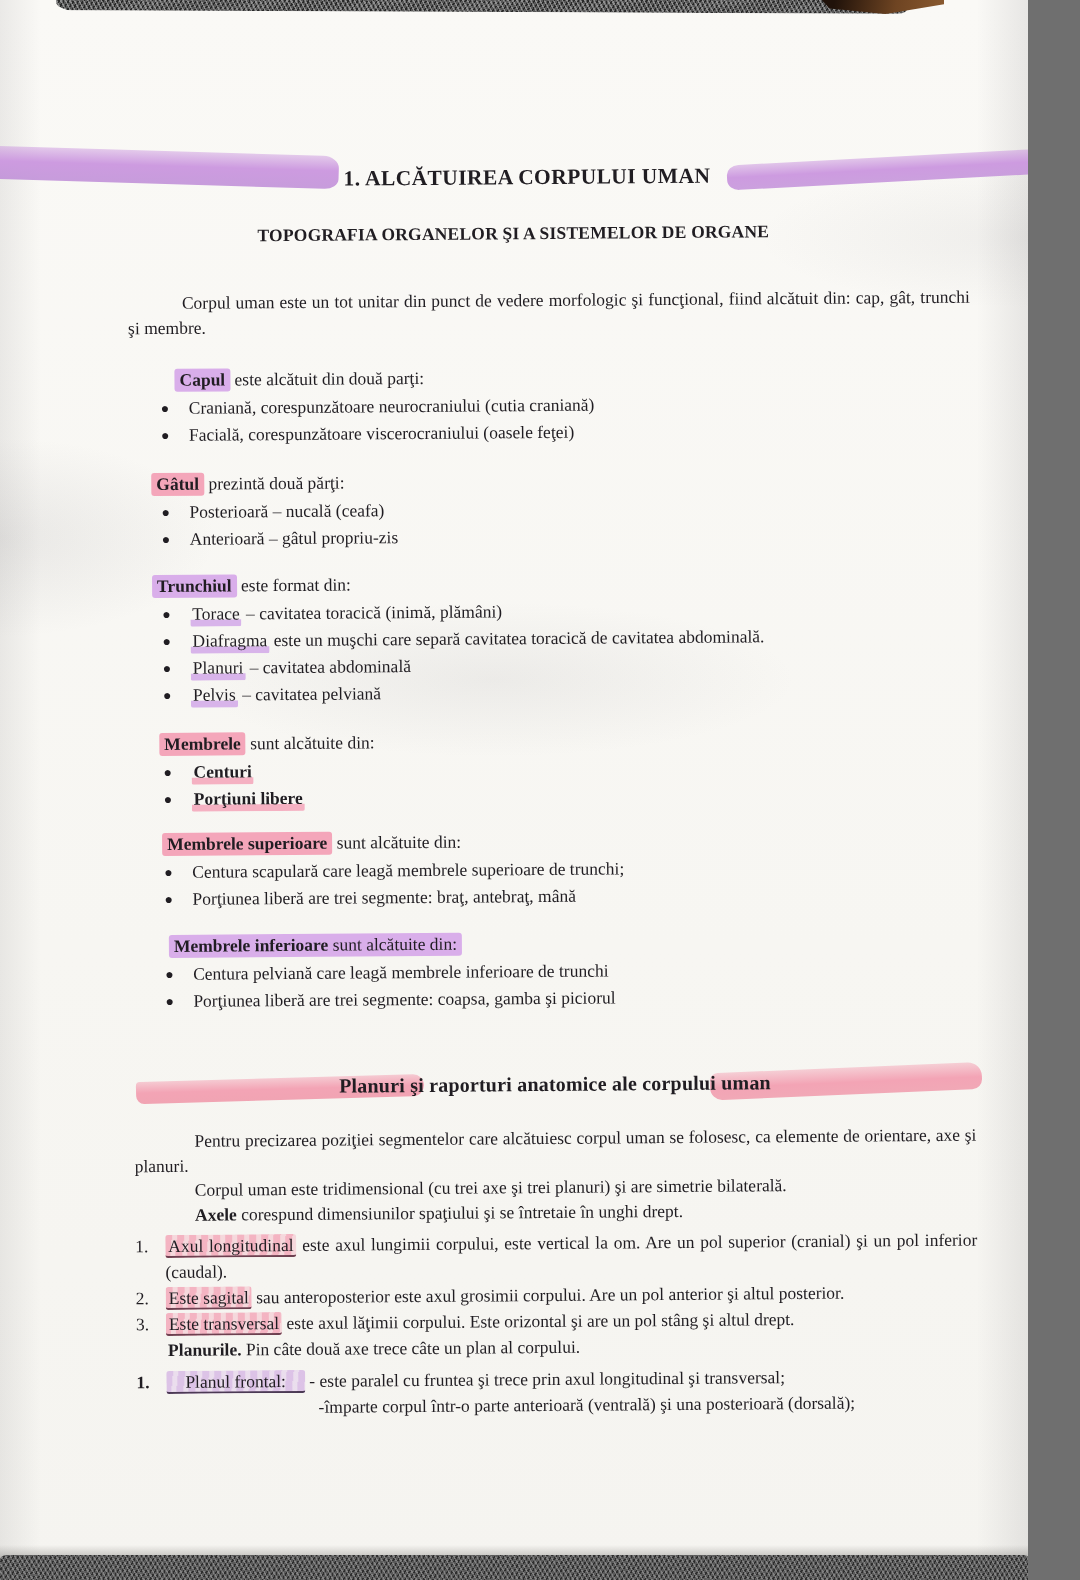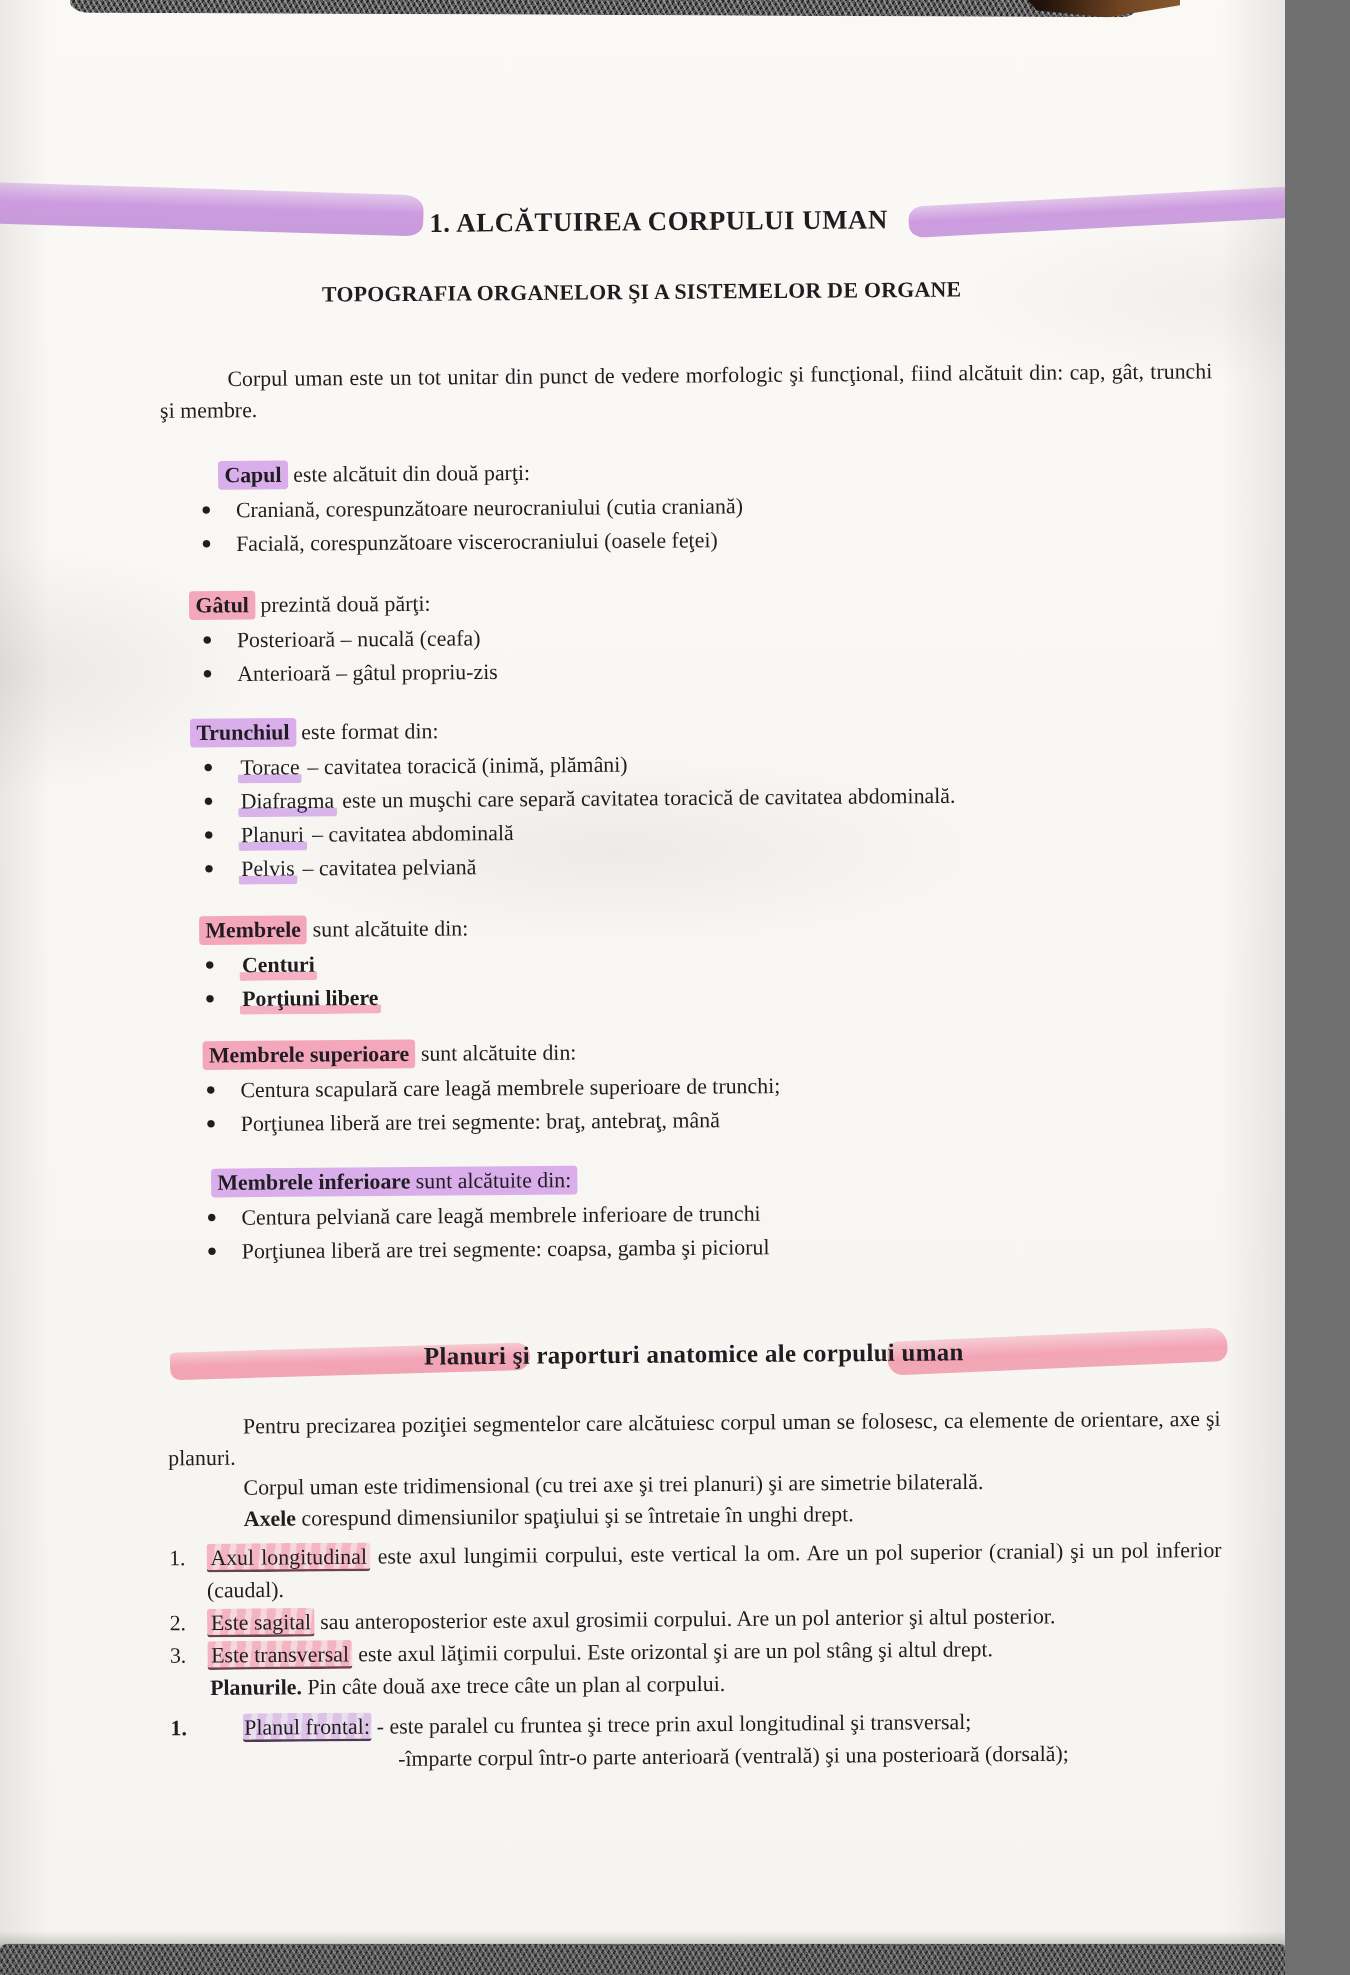--- a/index.html
+++ b/index.html
@@ -51,21 +51,21 @@
   .hl{padding:1px 5px 2px;border-radius:3px;-webkit-box-decoration-break:clone;box-decoration-break:clone;}
   .hl-purple{background:var(--highlight-purple,#d9aeea);}
   .hl-pink{background:var(--highlight-pink,#f4a6ba);}
   .u-purple{background-image:linear-gradient(var(--underline-purple,#d8b4ea),var(--underline-purple,#d8b4ea));
     background-repeat:no-repeat;background-size:100% 7px;background-position:0 100%;padding:0 2px 3px;border-radius:2px;}
   .u-pink{background-image:linear-gradient(var(--underline-pink,#f5b1c2),var(--underline-pink,#f5b1c2));
     background-repeat:no-repeat;background-size:100% 7px;background-position:0 100%;padding:0 2px 3px;border-radius:2px;font-weight:bold;}
   .scrib-pink{background:repeating-linear-gradient(96deg, rgba(242,140,165,.62) 0 7px, rgba(244,160,180,.34) 7px 12px);
     border-radius:3px;border-bottom:2.5px solid #6d4050;padding:1px 3px 0;}
   .scrib-purple{background:repeating-linear-gradient(96deg, rgba(199,154,222,.55) 0 7px, rgba(210,170,230,.30) 7px 12px);
-    border-radius:3px;border-bottom:2.5px solid #4c3a55;padding:1px 1px 0;margin-left:28px;}
+    border-radius:3px;border-bottom:2.5px solid #4c3a55;padding:1px 19px 0;}
   .bullets{padding-left:32px;margin-top:1px;}
   .brow{display:flex;line-height:27px;}
   .bm{flex:0 0 28px;font-size:14px;}
   .btxt{flex:1;}
   .h2row{position:relative;margin-top:56px;height:32px;text-align:center;}
   .h2text{position:relative;z-index:1;margin:0;font-size:20px;line-height:32px;font-weight:bold;letter-spacing:.2px;}
   .s-h2-left{left:2px;top:8px;width:288px;height:22px;border-radius:4px 11px 11px 8px;transform:rotate(-1.2deg);
     background:linear-gradient(180deg, rgba(244,167,184,.55), var(--stroke-section-pink,#f3a4b5) 50%, rgba(240,155,172,.9));}
   .s-h2-right{right:-6px;top:2px;width:272px;height:27px;border-radius:8px 14px 10px 12px;transform:rotate(-2deg);
     background:linear-gradient(180deg, rgba(244,167,184,.5), var(--stroke-section-pink,#f3a4b5) 55%, rgba(240,155,172,.85));}

